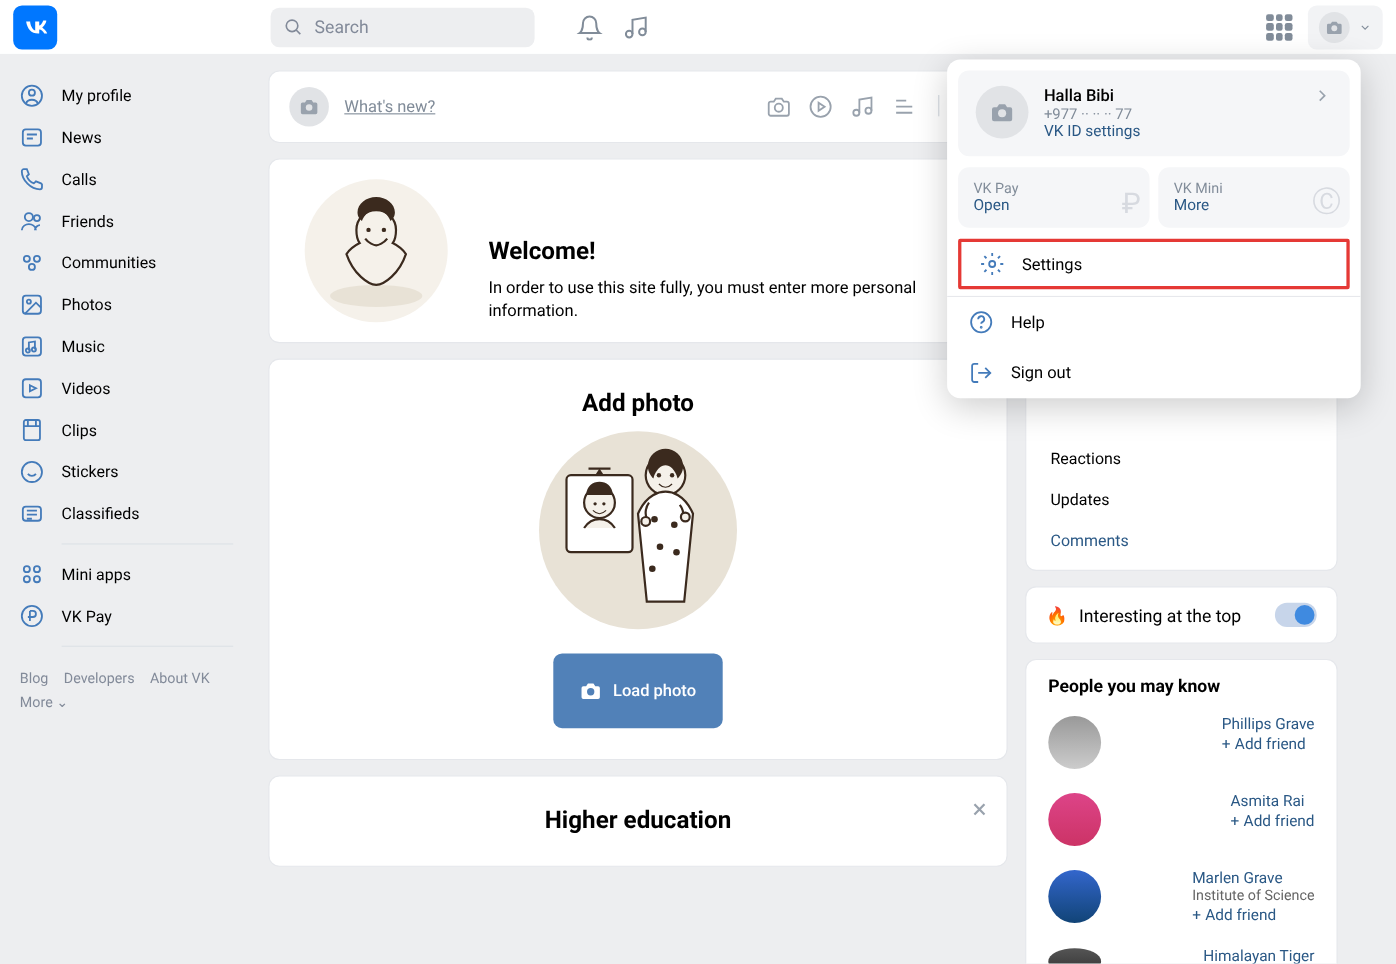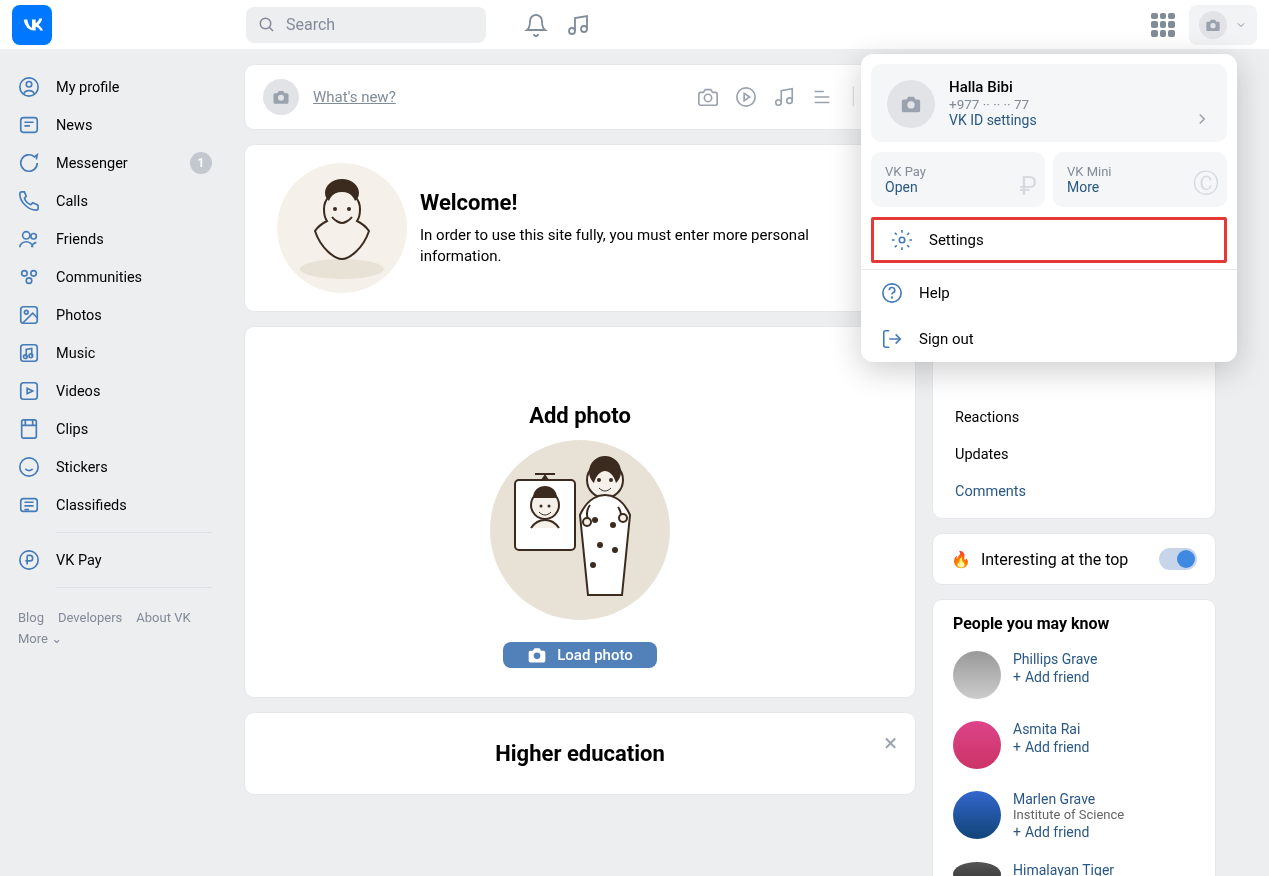--- a/index.html
+++ b/index.html
@@ -22,48 +22,48 @@
 .side-badge { margin-left: auto; background: #c3c8cf; color: #fff; border-radius: 50%; width: 22px; height: 22px; display: flex; align-items: center; justify-content: center; font-size: 12px; font-weight: 600; }
 .side-sep { border: none; border-top: 1px solid #dce1e6; margin: 8px 10px 8px 48px; }
 .side-footer { padding: 14px 10px; color: #828a99; font-size: 13px; display: flex; flex-wrap: wrap; gap: 6px 14px; }
 .side-footer span { cursor: pointer; }
 .main { width: 700px; padding: 14px; display: flex; flex-direction: column; gap: 14px; }
 .card { background: #fff; border-radius: 10px; padding: 18px 22px; border: 1px solid #e5e7eb; }
 .composer { display: flex; align-items: center; gap: 14px; }
 .comp-avatar { width: 36px; height: 36px; border-radius: 50%; background: #e1e3e6; display: flex; align-items: center; justify-content: center; color: #99a2ad; }
 .comp-text { color: #818c99; font-size: 15px; flex: 1; text-decoration: underline; }
 .comp-icons { display: flex; gap: 16px; color: #99a2ad; }
-.welcome { display: flex; gap: 13px; align-items: center; }
+.welcome { display: flex; gap: 37px; align-items: flex-end; }
 .welcome-img { width: 130px; height: 130px; border-radius: 50%; background: #f5f1ea; display: flex; align-items: center; justify-content: center; flex-shrink: 0; margin-left: 10px; position: relative; }
 .welcome h2 { font-size: 22px; margin-bottom: 10px; }
 .welcome p { color: #000; font-size: 15px; line-height: 1.4; }
 .addphoto { text-align: center; padding: 28px 22px 28px; }
-.addphoto h2 { font-size: 22px; margin-bottom: 10px; margin-top: 48px; }
+.addphoto h2 { font-size: 22px; margin-bottom: 10px; }
 .addphoto p { color: #818c99; font-size: 15px; margin-bottom: 18px; }
 .photo-ill { width: 180px; height: 180px; border-radius: 50%; background: #e8e2d6; margin: 12px auto 22px; display: flex; align-items: center; justify-content: center; position: relative; }
-.btn-primary { background: #5181b8; color: #fff; border: none; border-radius: 8px; padding: 3px 24px; font-size: 15px; font-weight: 500; display: inline-flex; align-items: center; gap: 10px; cursor: pointer; }
+.btn-primary { background: #5181b8; color: #fff; border: none; border-radius: 8px; padding: 24px 24px; font-size: 15px; font-weight: 500; display: inline-flex; align-items: center; gap: 10px; cursor: pointer; }
 .highered { text-align: center; position: relative; padding: 28px 22px; }
 .highered h2 { font-size: 22px; }
 .close-x { position: absolute; top: 16px; right: 18px; color: #99a2ad; font-size: 24px; cursor: pointer; }
 .right-col { width: 300px; padding: 14px 14px 14px 2px; display: flex; flex-direction: column; gap: 14px; }
 .filter-card { padding: 8px 0; }
 .filter-item { padding: 10px 22px; color: #2a5885; font-size: 14.5px; cursor: pointer; }
 .filter-item.dark { color: #000; }
 .toggle-row { display: flex; align-items: center; gap: 10px; padding: 14px 18px; }
 .fire { color: #ff6a00; }
 .toggle { margin-left: auto; width: 38px; height: 22px; background: #c7d5ea; border-radius: 30px; position: relative; }
 .toggle .knob { position: absolute; right: 2px; top: 2px; width: 18px; height: 18px; background: #3f8ae0; border-radius: 50%; }
 .pymk h3 { font-size: 16px; padding: 14px 20px 10px; }
-.friend-row { display: flex; gap: 12px; padding: 8px 20px 14px; }
+.friend-row { display: flex; gap: 24px; padding: 8px 20px 14px; justify-content: space-between; }
 .friend-av { width: 48px; height: 48px; border-radius: 50%; background: #c3c8cf; flex-shrink: 0; }
 .friend-name { color: #2a5885; font-size: 14px; }
 .friend-sub { color: #656565; font-size: 13px; }
 .friend-add { color: #2a5885; font-size: 14px; display: flex; align-items: center; gap: 4px; margin-top: 2px; }
 .dropdown { position: absolute; top: 54px; right: 32px; width: 376px; background: #fff; border-radius: 12px; box-shadow: 0 8px 32px rgba(0,0,0,.2); z-index: 200; overflow: hidden; }
-.dd-profile { background: #f5f6f8; margin: 10px; border-radius: 10px; padding: 14px 16px; display: flex; align-items: flex-end; gap: 14px; }
+.dd-profile { background: #f5f6f8; margin: 10px; border-radius: 10px; padding: 14px 16px; display: flex; align-items: flex-start; gap: 14px; }
 .dd-av { width: 48px; height: 48px; border-radius: 50%; background: #e1e3e6; display: flex; align-items: center; justify-content: center; color: #99a2ad; }
 .dd-name { font-size: 15px; font-weight: 500; }
 .dd-phone { color: #818c99; font-size: 13.5px; }
 .dd-link { color: #2a5885; font-size: 14px; }
 .dd-chev { margin-left: auto; color: #99a2ad; }
 .dd-pay { display: flex; margin: 0 10px 10px; gap: 8px; }
 .dd-pay .half { flex: 1; background: #f5f6f8; border-radius: 10px; padding: 12px 14px; position: relative; }
 .dd-pay .t { color: #818c99; font-size: 13px; }
 .dd-pay .a { color: #2a5885; font-size: 14px; }
 .dd-pay .ic { position: absolute; right: 8px; bottom: 6px; color: #d7dae0; font-size: 26px; }
@@ -200,27 +200,20 @@
       </div>
     <div class="side-item">
         <svg width="22" height="22" viewBox="0 0 24 24" fill="none" stroke="currentColor" stroke-width="1.8">
           <rect x="3" y="4" width="18" height="16" rx="3"></rect>
           <path d="M7 9h10M7 13h6"></path>
         </svg>
         <span class="lbl">News</span>
       </div>
     <div class="side-item">
         <svg width="22" height="22" viewBox="0 0 24 24" fill="none" stroke="currentColor" stroke-width="1.8">
-          <path d="M21 12a9 9 0 1 1-3-6.7L21 3l-1 5"></path>
-        </svg>
-        <span class="lbl">Messenger</span>
-        <span class="side-badge">1</span>
-      </div>
-    <div class="side-item">
-        <svg width="22" height="22" viewBox="0 0 24 24" fill="none" stroke="currentColor" stroke-width="1.8">
           <path d="M22 17v3a2 2 0 0 1-2 2c-9 0-18-9-18-18a2 2 0 0 1 2-2h3l2 5-2 2c1 3 4 6 7 7l2-2 5 2z"></path>
         </svg>
         <span class="lbl">Calls</span>
       </div>
     <div class="side-item">
         <svg width="22" height="22" viewBox="0 0 24 24" fill="none" stroke="currentColor" stroke-width="1.8">
           <circle cx="9" cy="8" r="4"></circle>
           <circle cx="17" cy="9" r="3"></circle>
           <path d="M2 21c0-4 4-6 7-6s7 2 7 6M15 21c0-3 3-5 5-5"></path>
         </svg>
@@ -272,20 +265,29 @@
         <span class="lbl">Stickers</span>
       </div>
     <div class="side-item">
         <svg width="22" height="22" viewBox="0 0 24 24" fill="none" stroke="currentColor" stroke-width="1.8">
           <rect x="3" y="5" width="18" height="14" rx="3"></rect>
           <path d="M7 9h10M7 13h10M7 17h5"></path>
         </svg>
         <span class="lbl">Classifieds</span>
       </div>
     <hr class="side-sep">
+    <div class="side-item">
+        <svg width="22" height="22" viewBox="0 0 24 24" fill="none" stroke="currentColor" stroke-width="1.8">
+          <circle cx="7" cy="7" r="3"></circle>
+          <circle cx="17" cy="7" r="3"></circle>
+          <circle cx="7" cy="17" r="3"></circle>
+          <circle cx="17" cy="17" r="3"></circle>
+        </svg>
+        <span class="lbl">Mini apps</span>
+      </div>
     <div class="side-item">
         <svg width="22" height="22" viewBox="0 0 24 24" fill="none" stroke="currentColor" stroke-width="1.8">
           <circle cx="12" cy="12" r="10"></circle>
           <path d="M10 7h3a3 3 0 1 1 0 6h-3m0-6v10m-2-4h5"></path>
         </svg>
         <span class="lbl">VK Pay</span>
       </div>
     <hr class="side-sep">
     <div class="side-footer">
       <span>Blog</span>

